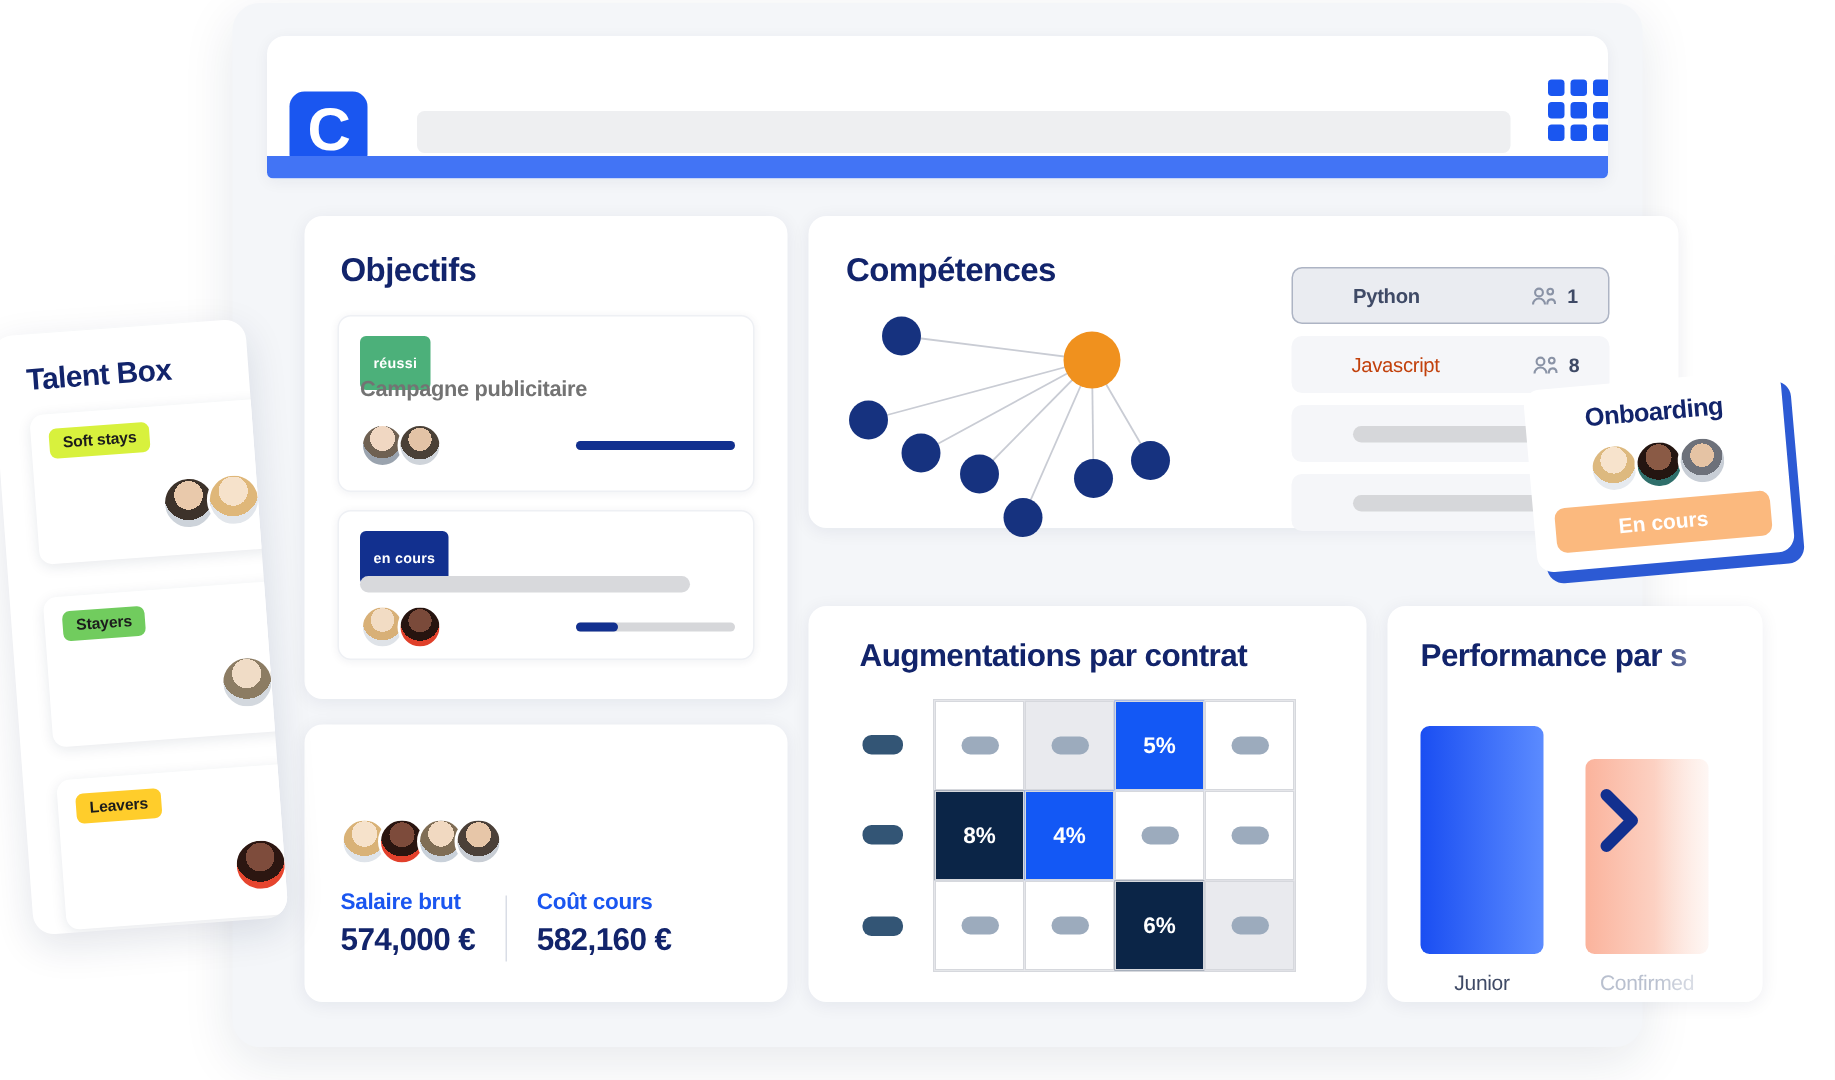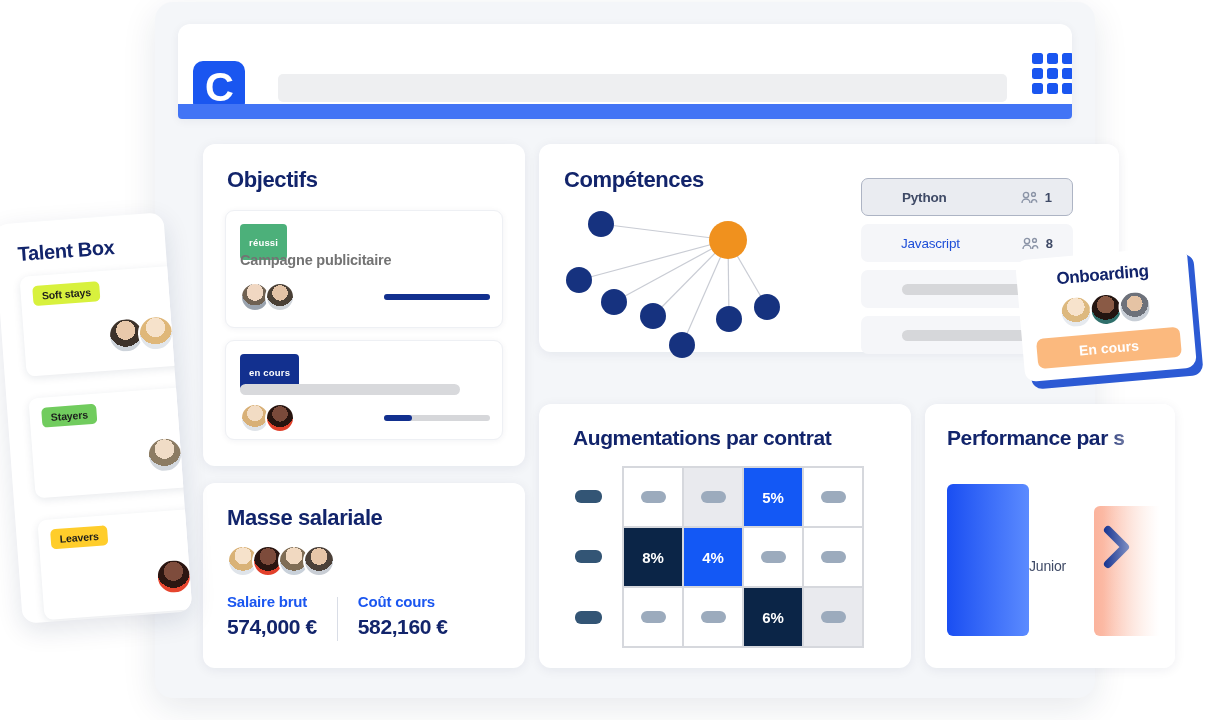--- a/index.html
+++ b/index.html
@@ -126,21 +126,21 @@
   .graph { position: absolute; left: 18px; top: 58px; width: 290px; height: 160px; }
   .skill-row {
     position: absolute; left: 322px;
     width: 212px; height: 38px;
     background: #f5f6f9;
     border-radius: 7px;
     display: flex; align-items: center;
   }
   .skill-row.selected { background: #eaecf1; border: 1px solid #adb4c4; }
   .skill-name {
-    margin-left: 40px; font-size: 13.5px; color: #1d4ed8; letter-spacing: -.2px;
+    margin-left: 40px; font-size: 13.5px; color: #c2410c; letter-spacing: -.2px;
   }
   .skill-row.selected .skill-name { color: #3f4a66; font-weight: 700; }
   .skill-meta {
     margin-left: auto; margin-right: 20px;
     display: flex; align-items: center; gap: 7px;
   }
   .skill-count { font-size: 13px; font-weight: 700; color: #3f4a66; }
   .skill-ph { margin: 0 auto; width: 130px; height: 11px; border-radius: 6px; background: #d6d7da; }
 
   
@@ -174,21 +174,21 @@
   .hm-cell.c-white { background: #ffffff; }
   .hm-cell.c-gray  { background: #e9eaee; }
   .hm-cell.c-blue  { background: #1358f5; }
   .hm-cell.c-navy  { background: #0b2547; }
   .hm-ph { width: 25px; height: 12px; border-radius: 6px; background: #9cabbd; }
 
   
   #performance { left: 900px; top: 404px; width: 250px; height: 264px; overflow: hidden; }
   #performance .card-title { position: absolute; left: 22px; top: 22px; font-size: 21px; white-space: nowrap; }
   .perf-bars { position: absolute; left: 22px; top: 80px; display: flex; gap: 28px; align-items: flex-end; }
-  .perf-col { display: flex; flex-direction: row; align-items: center; }
+  .perf-col { display: flex; flex-direction: column; align-items: center; }
   .perf-bar { width: 82px; border-radius: 6px; position: relative; }
   .perf-bar.b-blue { height: 152px; background: linear-gradient(90deg,#1a4ef2 0%, #5b8bff 100%); }
   .perf-bar.b-peach { height: 130px; background: linear-gradient(90deg,#fbb39c 0%, #fde8e0 100%); }
   .perf-chevron {
     position: absolute; left: 8px; top: 18px;
     width: 30px; height: 46px;
   }
   .perf-label { margin-top: 11px; font-size: 14px; color: #3f4a66; letter-spacing: -.2px; white-space: nowrap; }
   .perf-label.faded { color: #b9c0cf; }
   .perf-fade {
@@ -370,21 +370,20 @@
 
     <div class="skill-row" style="top:126px">
       <span class="skill-ph"></span>
     </div>
     <div class="skill-row" style="top:172px">
       <span class="skill-ph"></span>
     </div>
   </div>
 
   <div class="card" id="masse">
-    <div class="card-title">Masse salariale</div>
     <div class="masse-avatars">
       <span class="avatar" style="background:radial-gradient(circle at 50% 32%, #f6e2cb 0 36%, #d9b277 36% 62%, #dfe4ea 62%)"></span>
       <span class="avatar" style="background:radial-gradient(circle at 50% 34%, #7d4b3b 0 36%, #2a1510 36% 62%, #e2402b 62%)"></span>
       <span class="avatar" style="background:radial-gradient(circle at 50% 32%, #f1d9c1 0 36%, #7f6d55 36% 62%, #c9d1da 62%)"></span>
       <span class="avatar" style="background:radial-gradient(circle at 50% 34%, #e7c6a8 0 36%, #4b4038 36% 62%, #c8cdd4 62%)"></span>
     </div>
     <div class="metrics">
       <div>
         <div class="metric-label">Salaire brut</div>
         <div class="metric-value">574,000 €</div>

